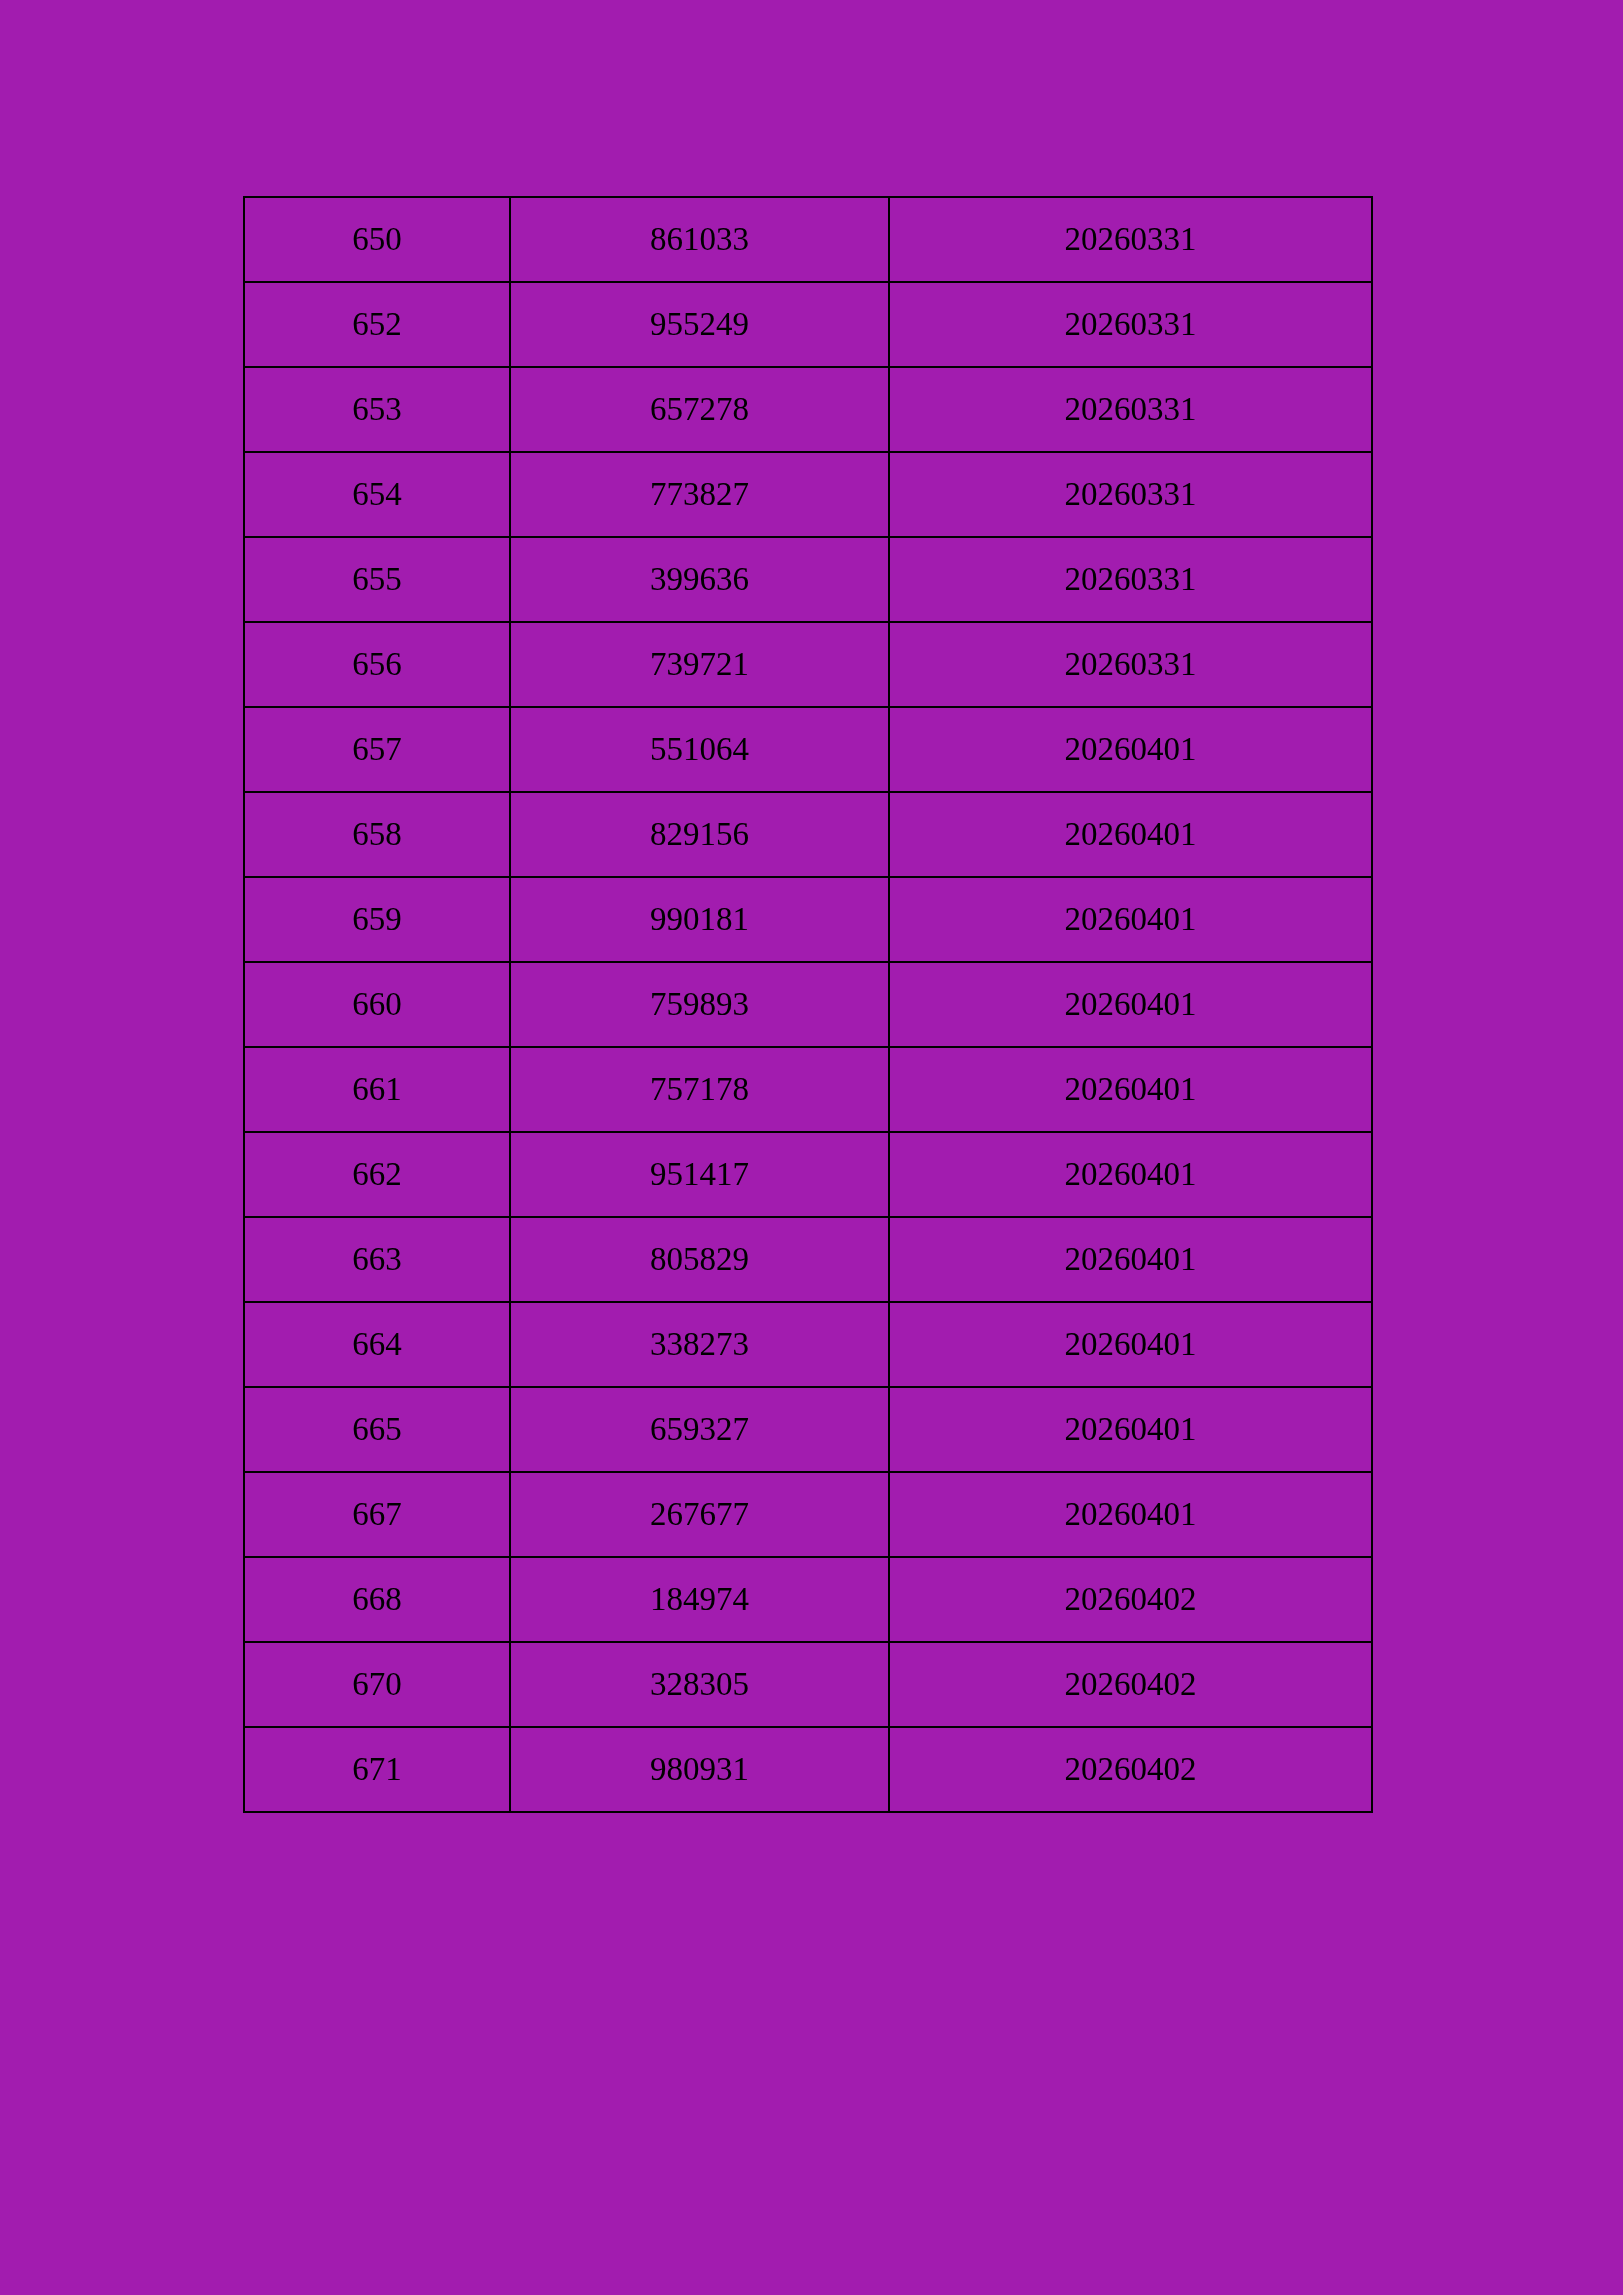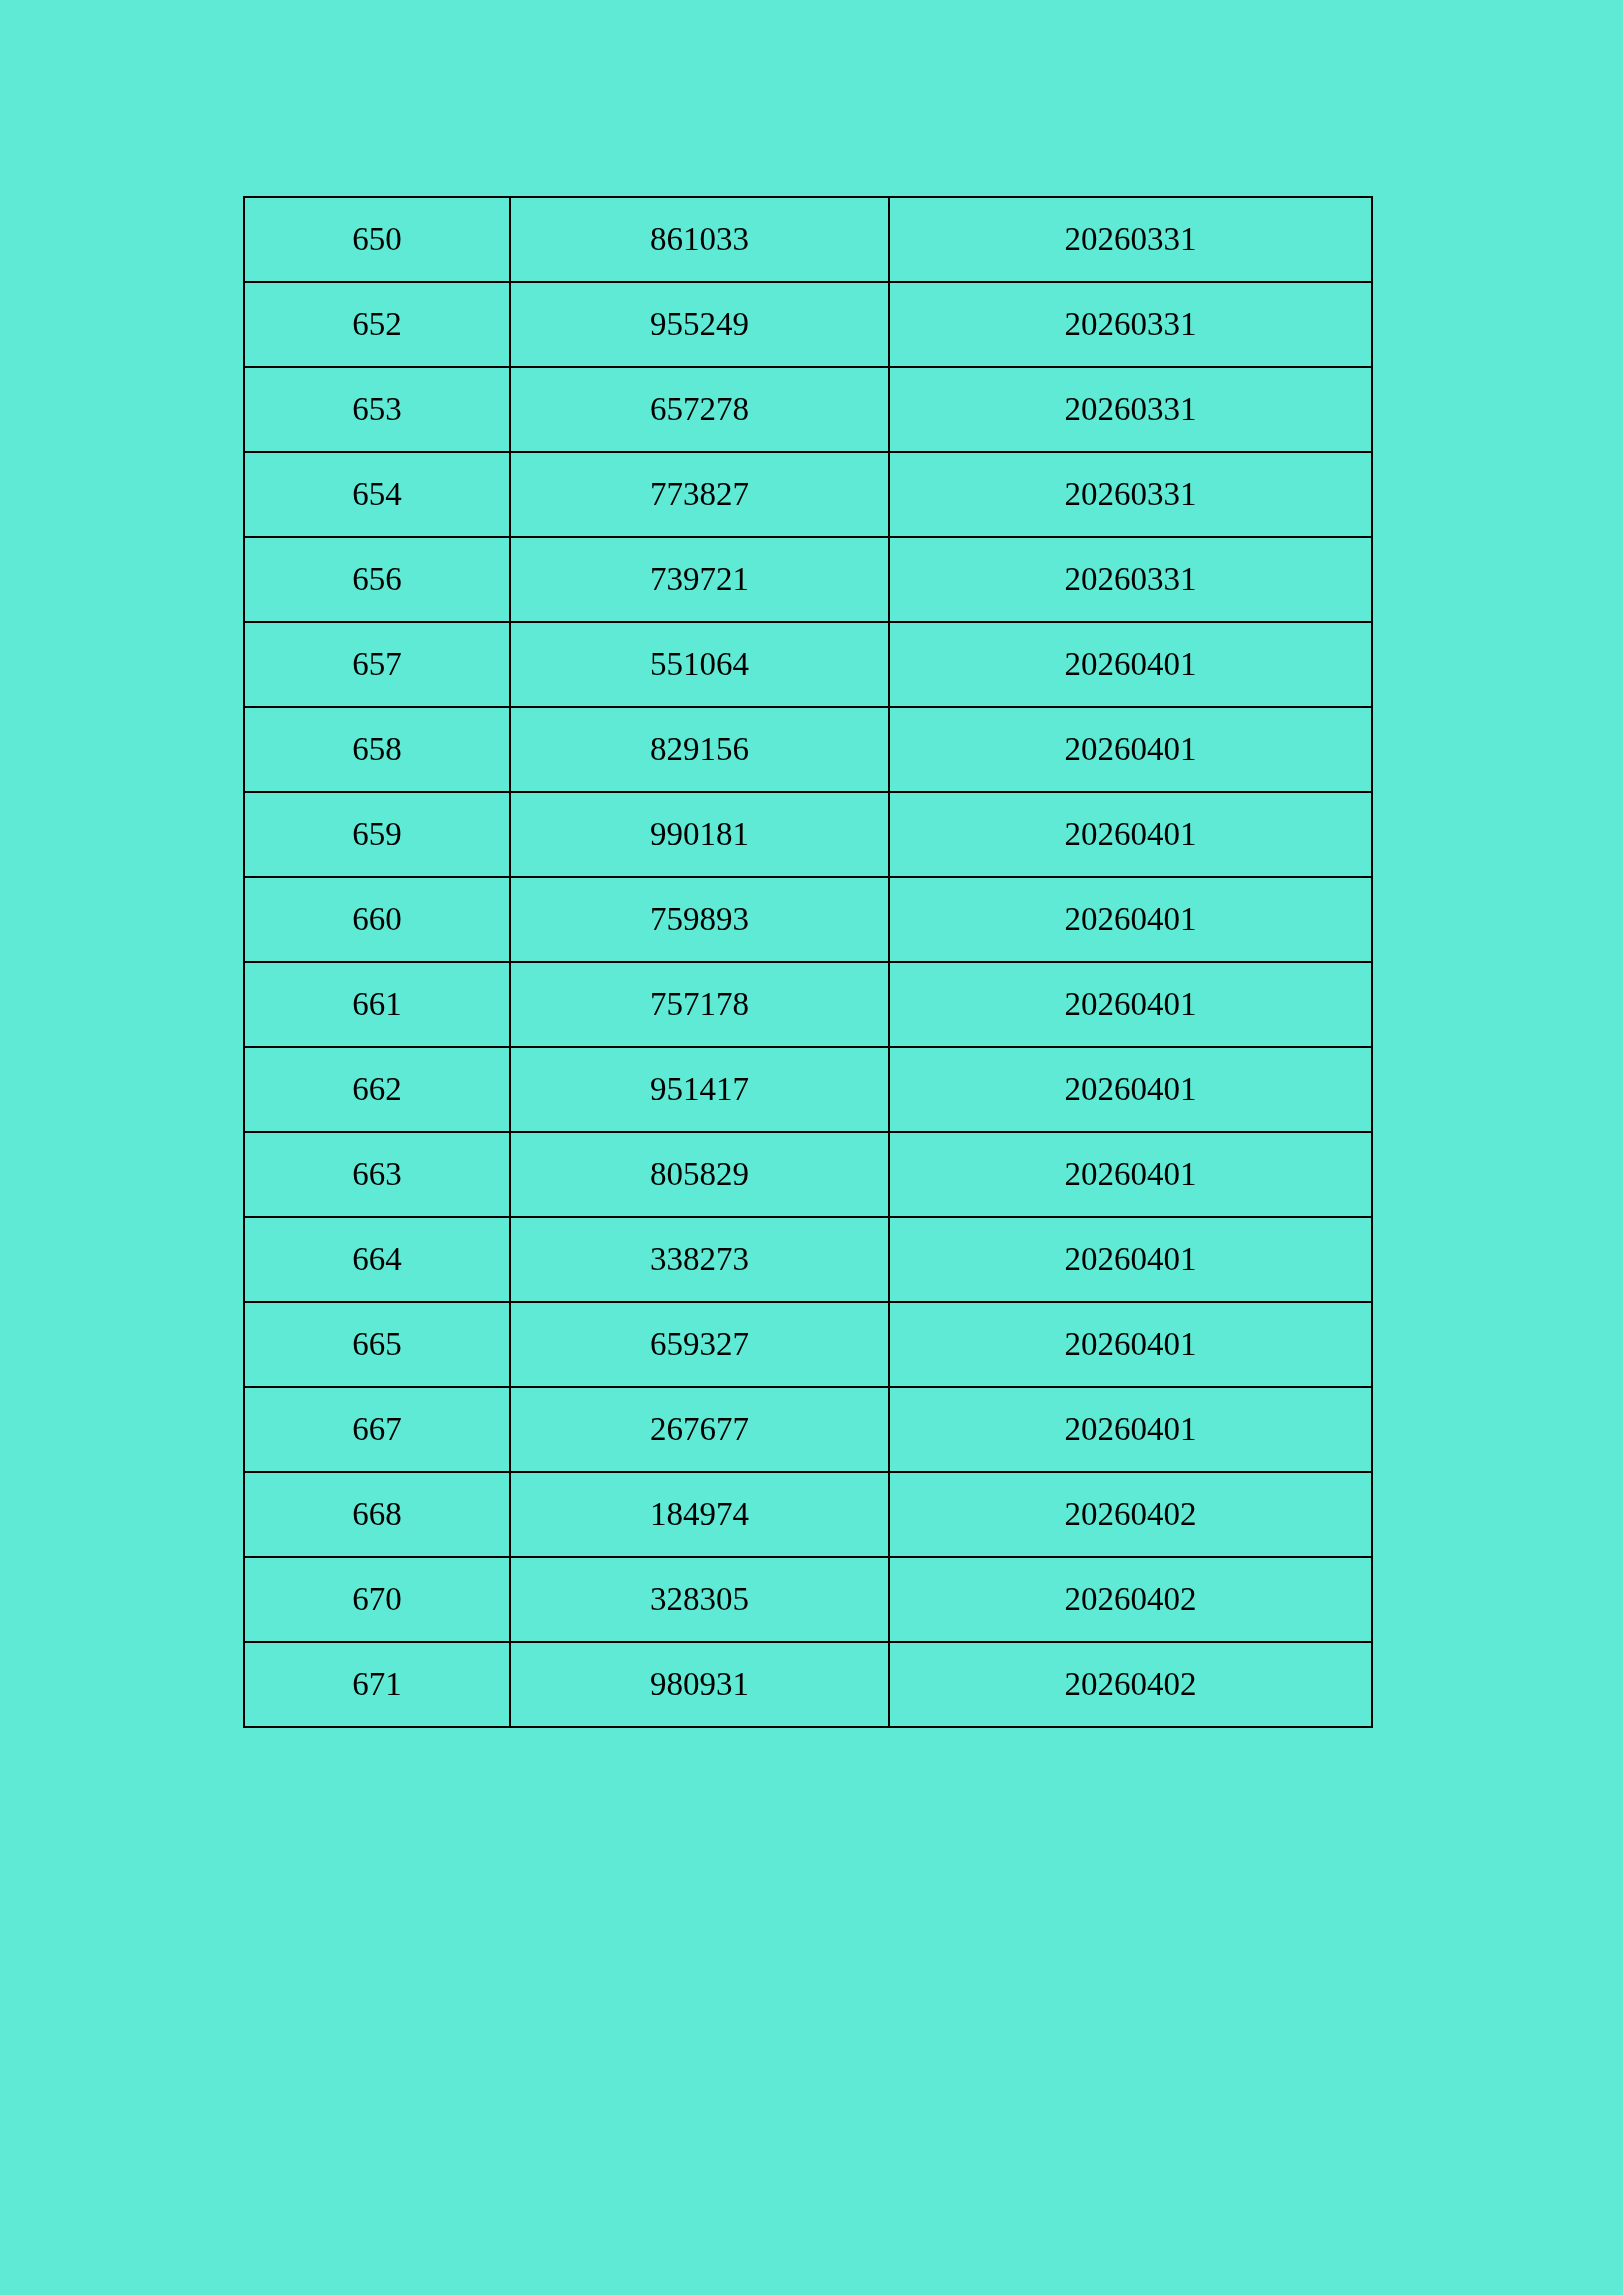--- a/index.html
+++ b/index.html
@@ -4,21 +4,21 @@
 <style>
   html, body {
     margin: 0;
     padding: 0;
     background: #ffffff;
   }
   .page {
     position: relative;
     width: 1623px;
     height: 2295px;
-    background: #5eead4;
+    background: #a21caf;
     font-family: "Liberation Serif", "DejaVu Serif", serif;
     color: #000000;
   }
   table.data-table {
     position: absolute;
     left: 243px;
     top: 196px;
     width: 1128px;
     border-collapse: collapse;
     table-layout: fixed;
@@ -59,20 +59,25 @@
           <td>20260331</td>
         </tr>
         <tr>
           <td>653</td>
           <td>657278</td>
           <td>20260331</td>
         </tr>
         <tr>
           <td>654</td>
           <td>773827</td>
+          <td>20260331</td>
+        </tr>
+        <tr>
+          <td>655</td>
+          <td>399636</td>
           <td>20260331</td>
         </tr>
         <tr>
           <td>656</td>
           <td>739721</td>
           <td>20260331</td>
         </tr>
         <tr>
           <td>657</td>
           <td>551064</td>

